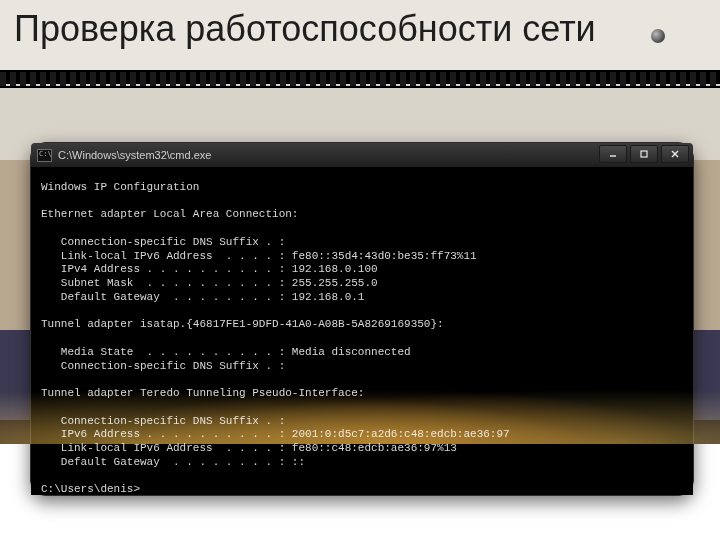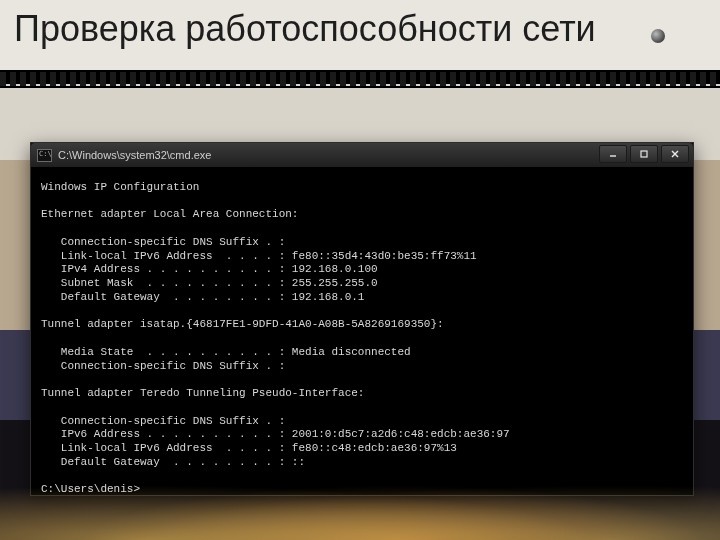--- a/index.html
+++ b/index.html
@@ -1,32 +1,32 @@
 <!DOCTYPE html>
 <html><head>
 <meta charset="utf-8">
 <style>
   html,body{margin:0;padding:0;width:720px;height:540px;overflow:hidden;font-family:Arial,Helvetica,sans-serif;}
-  .stage{position:relative;width:720px;height:540px;
+  .stage{position:relative;width:720px;height:444px;
     background:
       radial-gradient(circle at 650px 38px,#555 0 8px,transparent 9px),
       linear-gradient(180deg,#e8e6df 0 70px,#000 70px 84px,#d9d4ca 84px 160px,#b9a890 160px 330px,#3b3a52 330px 420px,#151217 420px 540px);
   }
   .title-band{position:absolute;top:0;left:0;right:0;height:70px;background:#e8e6df;}
   .shadow-strip{position:absolute;top:70px;left:0;right:0;height:14px;
     background:repeating-linear-gradient(90deg,#1a1a1a 0 6px,transparent 6px 10px);
     border-top:2px solid #000;border-bottom:2px solid #000;}
   .title{position:absolute;top:8px;left:14px;font-size:36px;font-weight:400;color:#1e1e1e;}
   .subtitle{position:absolute;top:98px;left:30px;font-size:30px;color:#1e1e1e;}
   .subtitle .cmd{font-weight:700;}
   .bullet{position:absolute;top:29px;right:55px;width:14px;height:14px;border-radius:50%;
     background:radial-gradient(circle at 35% 35%,#bbb,#555 60%,#222);}
   
   .win{position:absolute;top:142px;left:30px;width:662px;height:352px;
-    background:#0e0e0e;border:1px solid #2d2d2d;box-shadow:0 6px 18px rgba(0,0,0,.55);border-radius:0;}
+    background:#0e0e0e;border:1px solid #2d2d2d;box-shadow:0 6px 18px rgba(0,0,0,.55);border-radius:16px;}
   .tbar{height:24px;background:linear-gradient(#3a3a3a,#1f1f1f);border-bottom:1px solid #0a0a0a;
     display:flex;align-items:center;position:relative;border-radius:4px 4px 0 0;}
   .tbar .ico{width:13px;height:11px;background:#111;border:1px solid #6a6a6a;margin:0 6px;position:relative;}
   .tbar .ico::after{content:"C:\\";position:absolute;color:#aaa;font:7px/1 monospace;left:1px;top:1px;}
   .tbar .path{color:#cfcfcf;font:11px/1 "Segoe UI",Tahoma,sans-serif;}
   .wbtns{position:absolute;right:4px;top:2px;display:flex;gap:3px;}
   .wbtn{width:26px;height:16px;background:linear-gradient(#4a4a4a,#2a2a2a);border:1px solid #1a1a1a;
     border-radius:2px;display:flex;align-items:center;justify-content:center;color:#e8e8e8;}
   .wbtn svg{width:10px;height:10px;}
   .term{position:absolute;top:24px;left:0;right:0;bottom:0;background:#000;color:#d8d8d8;

